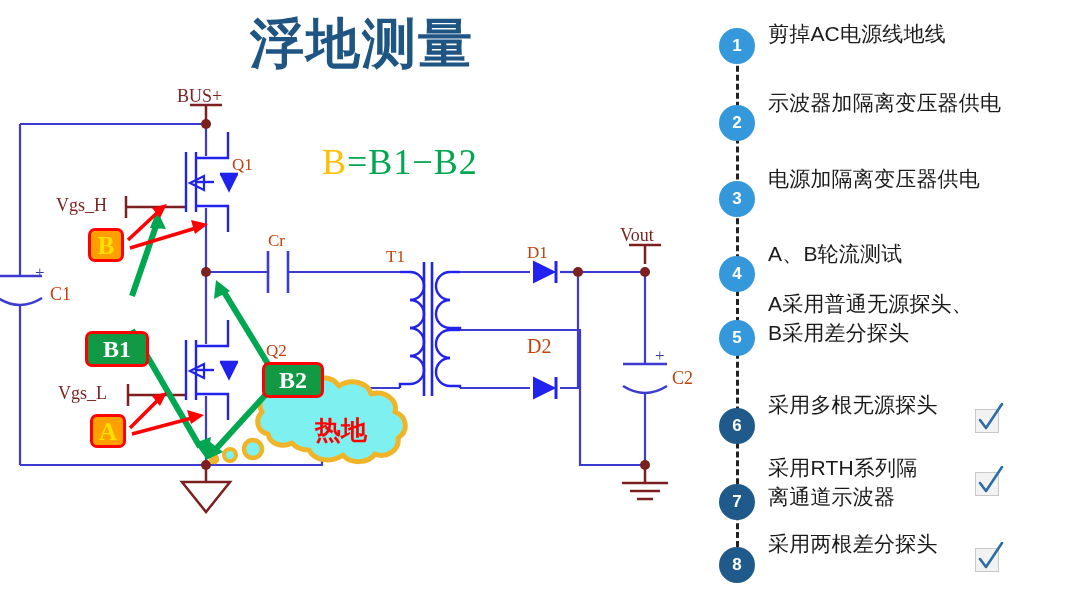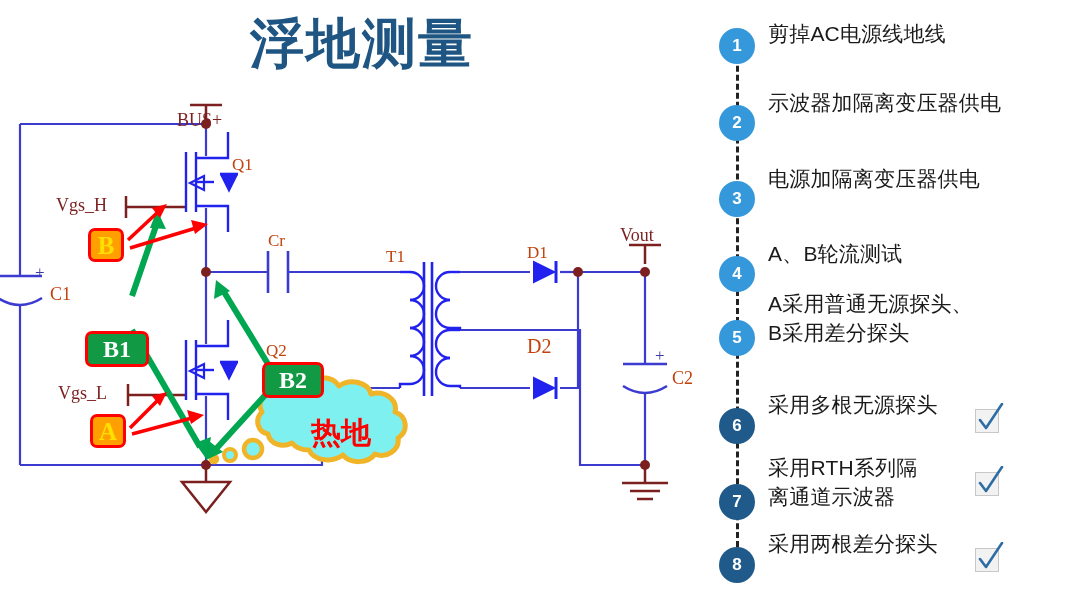--- a/index.html
+++ b/index.html
@@ -75,36 +75,36 @@
   #badge-B1 { left: 85px;  top: 294px; width: 64px; height: 36px; font-size: 24px; margin-top: 37px; }
   #badge-B2 { left: 262px; top: 362px; width: 62px; height: 36px; font-size: 24px; }
 
   
   #cloud-text {
     position: absolute;
     left: 296px;
     top: 413px;
     width: 90px;
     text-align: center;
-    font-size: 30px;
+    font-size: 26px;
     font-weight: bold;
     color: #ff0000;
     white-space: nowrap;
   }
 
   
   .lbl {
     position: absolute;
     font-family: "Liberation Serif", "DejaVu Serif", serif;
     white-space: nowrap;
   }
   .lbl-dark { color: #7b1f1f; }
   .lbl-blue { color: #c2410c; }
 
-  #lbl-bus   { left: 177px; top: 86px;  font-size: 18px; margin-top: 24px; }
+  #lbl-bus   { left: 177px; top: 86px;  font-size: 18px; }
   #lbl-vgsh  { left: 56px;  top: 195px; font-size: 18px; }
   #lbl-vgsl  { left: 58px;  top: 383px; font-size: 18px; }
   #lbl-vout  { left: 620px; top: 225px; font-size: 18px; }
   #lbl-c1    { left: 50px;  top: 284px; font-size: 18px; }
   #lbl-c2    { left: 672px; top: 368px; font-size: 18px; }
   #lbl-cr    { left: 268px; top: 231px; font-size: 17px; }
   #lbl-t1    { left: 386px; top: 247px; font-size: 17px; }
   #lbl-q1    { left: 232px; top: 155px; font-size: 17px; }
   #lbl-q2    { left: 234px; top: 341px; font-size: 17px; margin-left: 32px; }
   #lbl-d1    { left: 527px; top: 243px; font-size: 17px; }
@@ -364,20 +364,23 @@
         <line x1="130" y1="428" x2="158" y2="400" stroke="#ff0000" stroke-width="3.5"></line>
         <polygon points="167,392 152,396 160,406" fill="#ff0000"></polygon>
 
         <line x1="132" y1="434" x2="192" y2="418" stroke="#ff0000" stroke-width="3.5"></line>
         <polygon points="204,415 187,410 191,424" fill="#ff0000"></polygon>
       </g>
     </svg>
 
     <div class="title">浮地测量</div>
 
+    <div class="equation">
+      <span class="eq-lhs">B</span><span class="eq-rhs">=B1−B2</span>
+    </div>
 
     <div class="lbl lbl-dark" id="lbl-bus">BUS+</div>
     <div class="lbl lbl-dark" id="lbl-vgsh">Vgs_H</div>
     <div class="lbl lbl-dark" id="lbl-vgsl">Vgs_L</div>
     <div class="lbl lbl-dark" id="lbl-vout">Vout</div>
     <div class="lbl lbl-blue" id="lbl-c1">C1</div>
     <div class="lbl lbl-blue" id="lbl-c2">C2</div>
     <div class="lbl lbl-blue" id="lbl-cr">Cr</div>
     <div class="lbl lbl-blue" id="lbl-t1">T1</div>
     <div class="lbl lbl-blue" id="lbl-q1">Q1</div>

